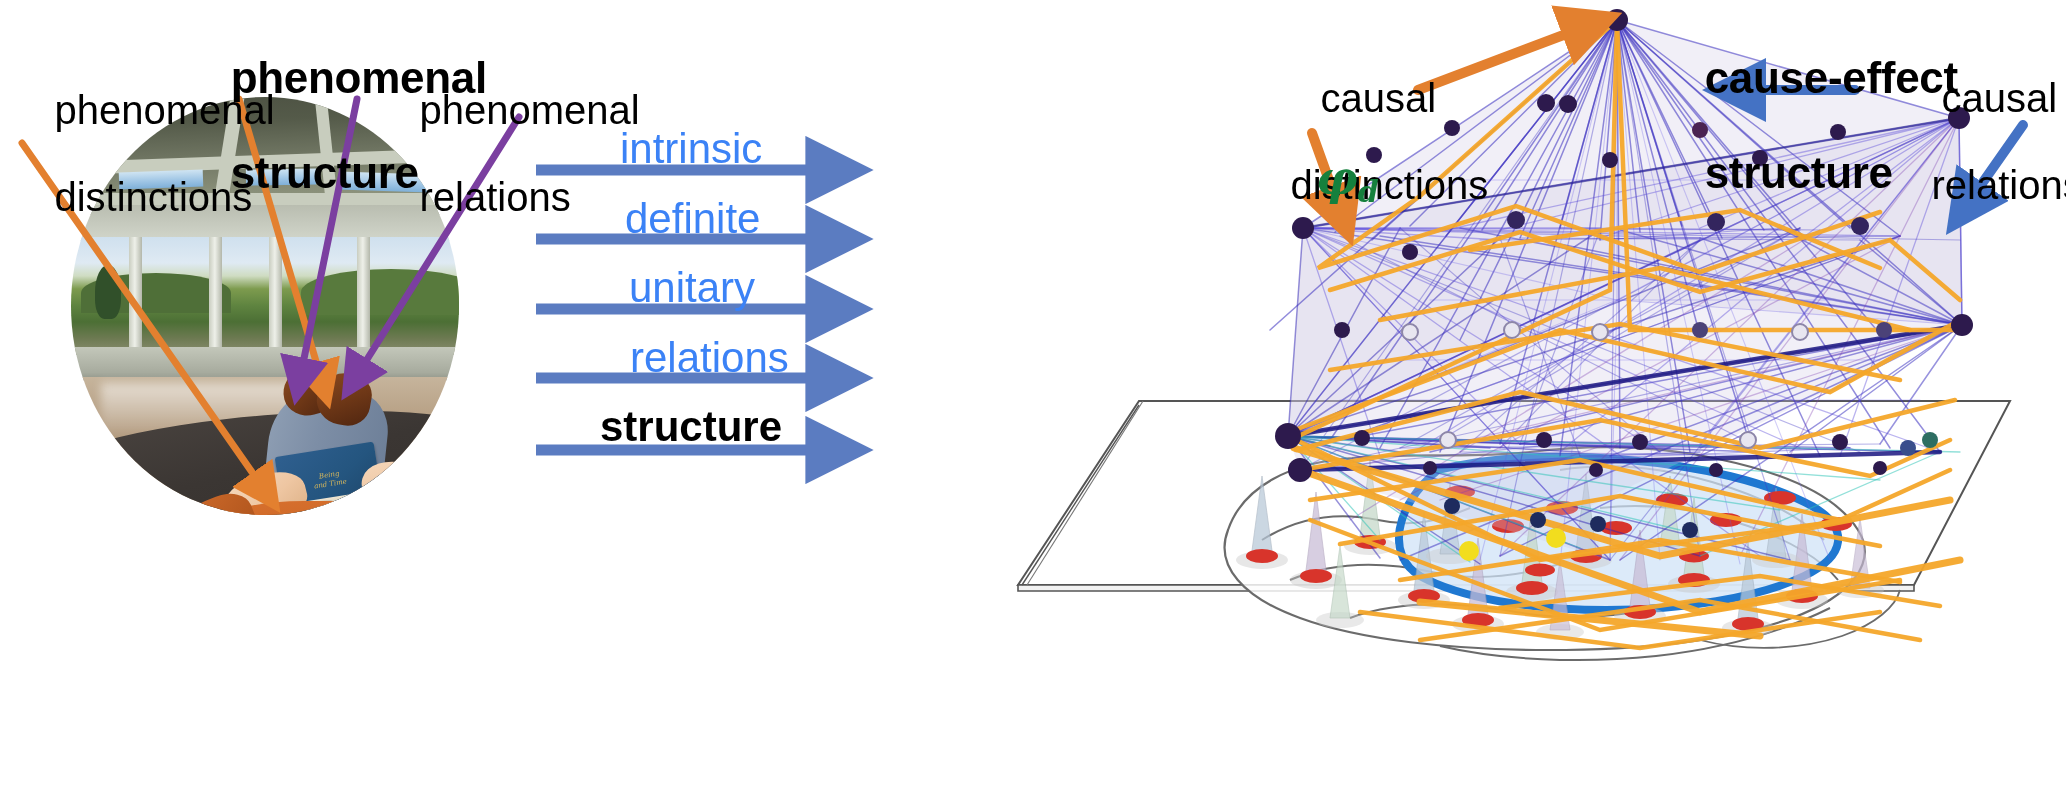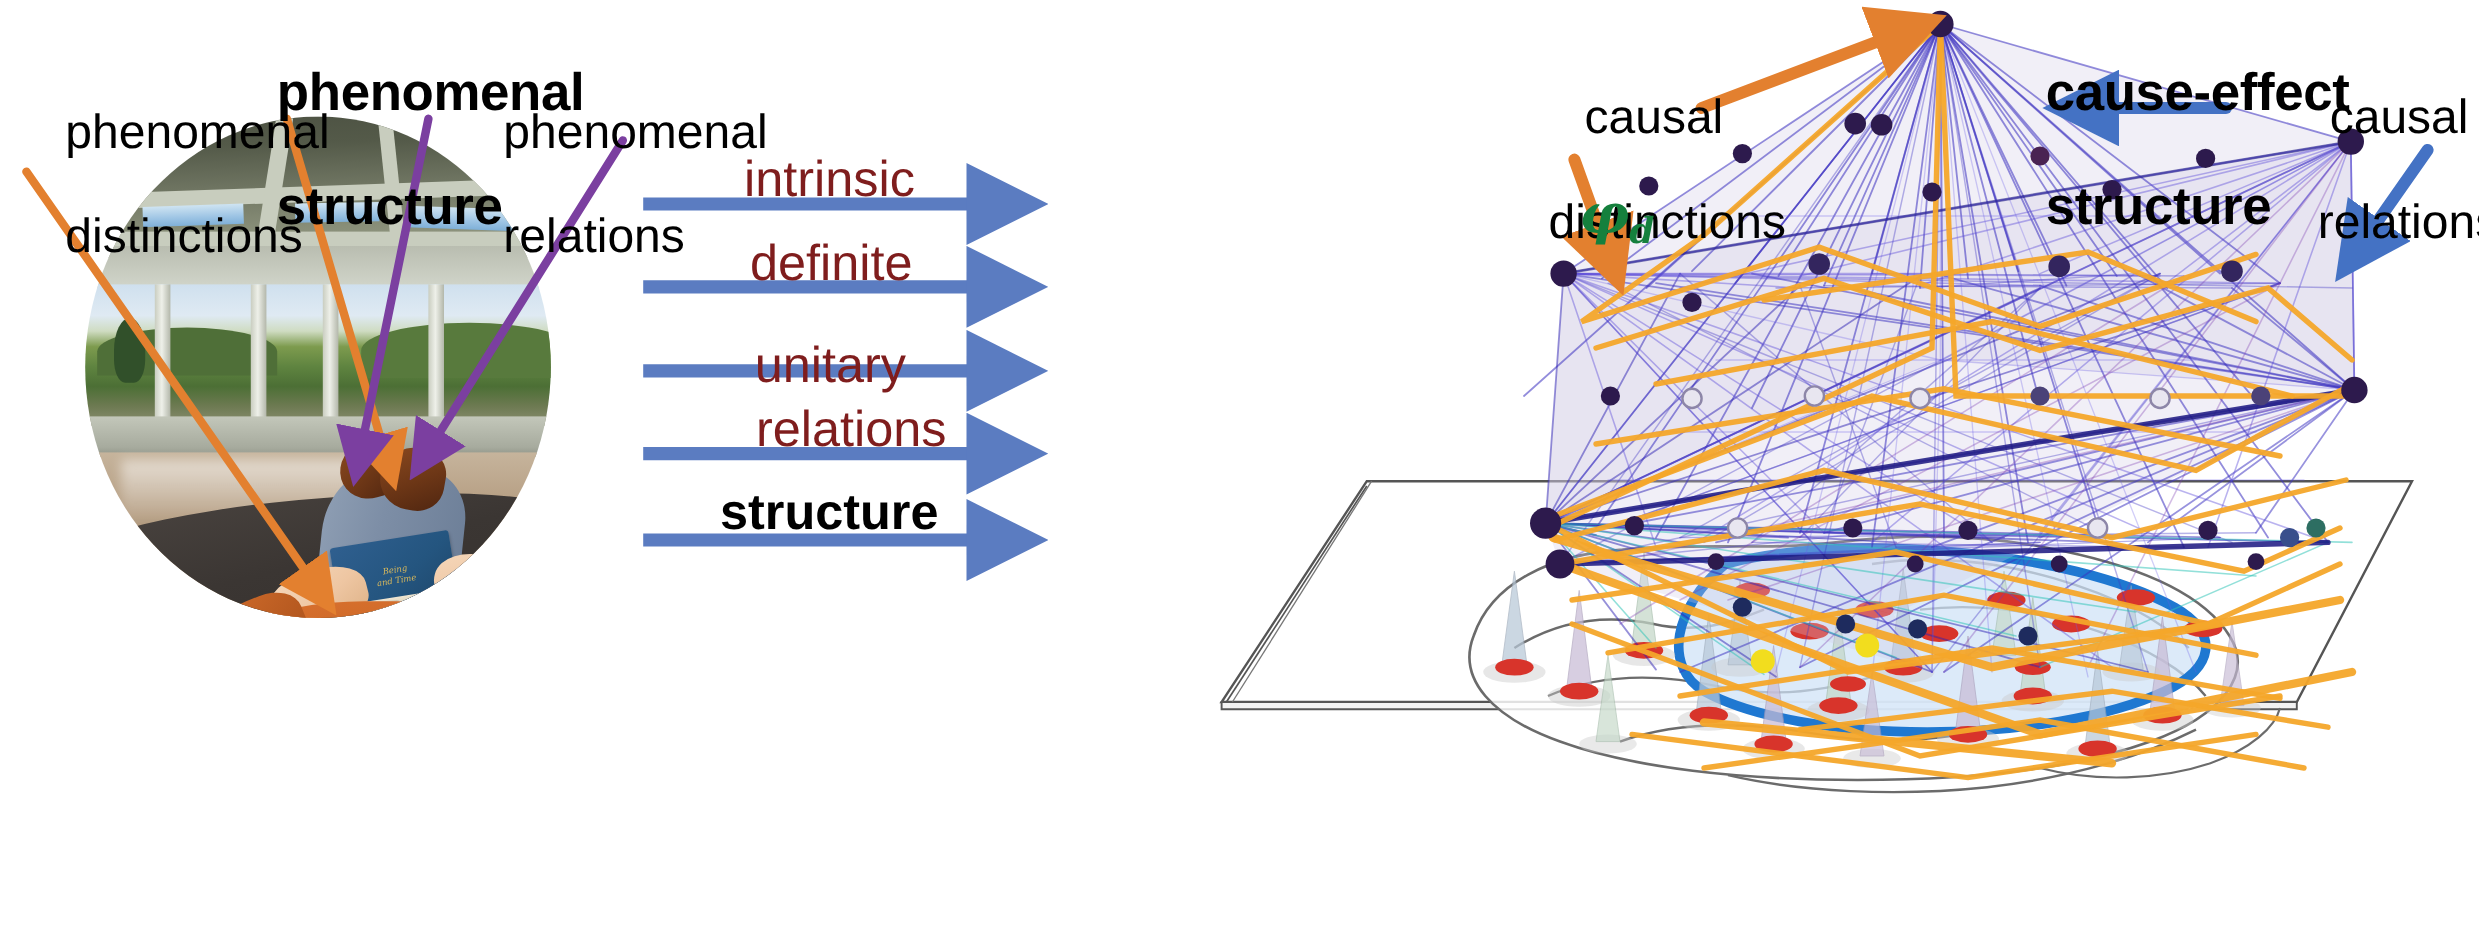--- a/index.html
+++ b/index.html
@@ -32,21 +32,21 @@
     font-weight: 400;
   }
   .t-bold {
     font-size: 44px;
     font-weight: 700;
     letter-spacing: -0.3px;
   }
   .t-prop {
     font-size: 42px;
     font-weight: 400;
-    color: #7f1d1d;
+    color: #3b82f6;
   }
   .t-prop-strong {
     font-size: 42px;
     font-weight: 700;
     color: #000000;
   }
   .t-phi {
     font-size: 46px;
     font-weight: 700;
     font-style: italic;
@@ -330,21 +330,21 @@
     <g stroke="#5B7CC1" stroke-width="11" fill="none">
       <line x1="536" y1="378" x2="845" y2="378" marker-end="url(#arr-blue)"></line>
     </g>
     <g stroke="#5B7CC1" stroke-width="11" fill="none">
       <line x1="536" y1="450" x2="845" y2="450" marker-end="url(#arr-blue)"></line>
     </g>
   </svg>
 
   <div class="txt t-prop" style="left:620px; top:126px;">intrinsic</div>
   <div class="txt t-prop" style="left:625px; top:196px;">definite</div>
-  <div class="txt t-prop" style="left:629px; top:281px;text-align:center;">unitary</div>
+  <div class="txt t-prop" style="left:629px; top:265px;text-align:center;">unitary</div>
   <div class="txt t-prop" style="left:630px; top:335px;">relations</div>
   <div class="txt t-prop-strong" style="left:600px; top:404px;">structure</div>
 
   <svg class="ovl" viewBox="0 0 2066 790">
 
     <g>
       <polygon points="1139,401 2010,401 1914,585 1018,585" fill="#ffffff" stroke="#555555" stroke-width="2"></polygon>
       <polygon points="1018,585 1914,585 1914,591 1018,591" fill="#f2f2f2" stroke="#555555" stroke-width="1.6"></polygon>
       <line x1="1139" y1="405" x2="1022" y2="585" stroke="#555555" stroke-width="1.4"></line>
       <line x1="1143" y1="401" x2="1027" y2="585" stroke="#777777" stroke-width="1.1"></line>

